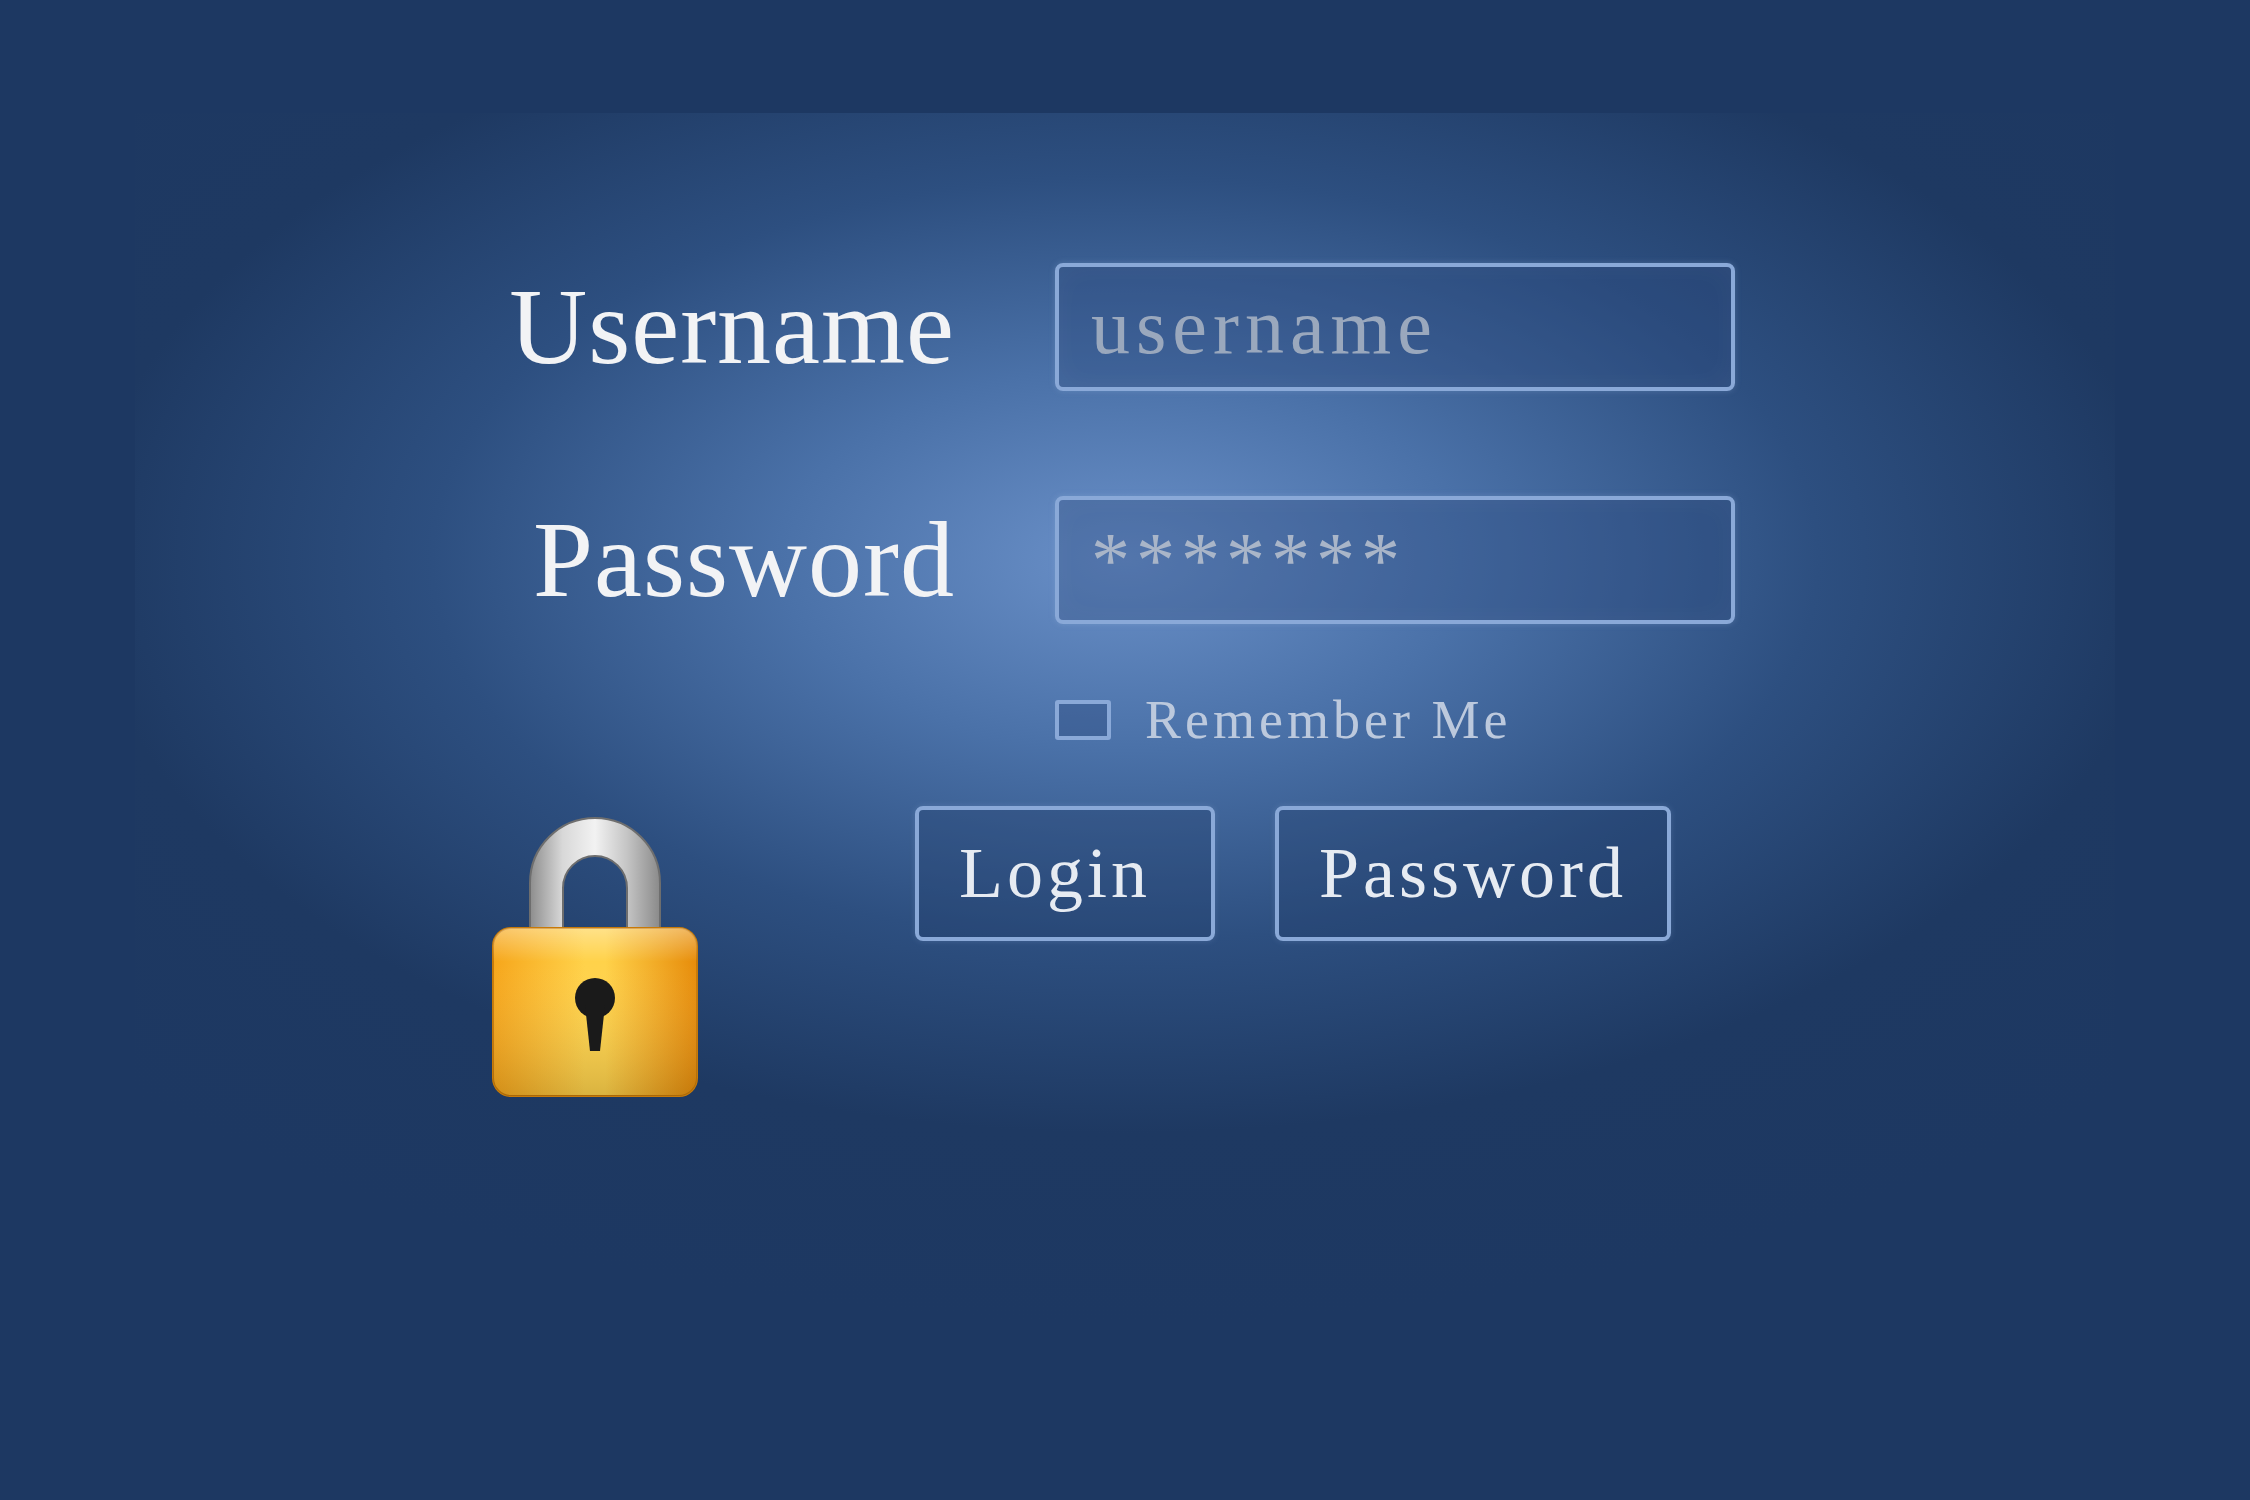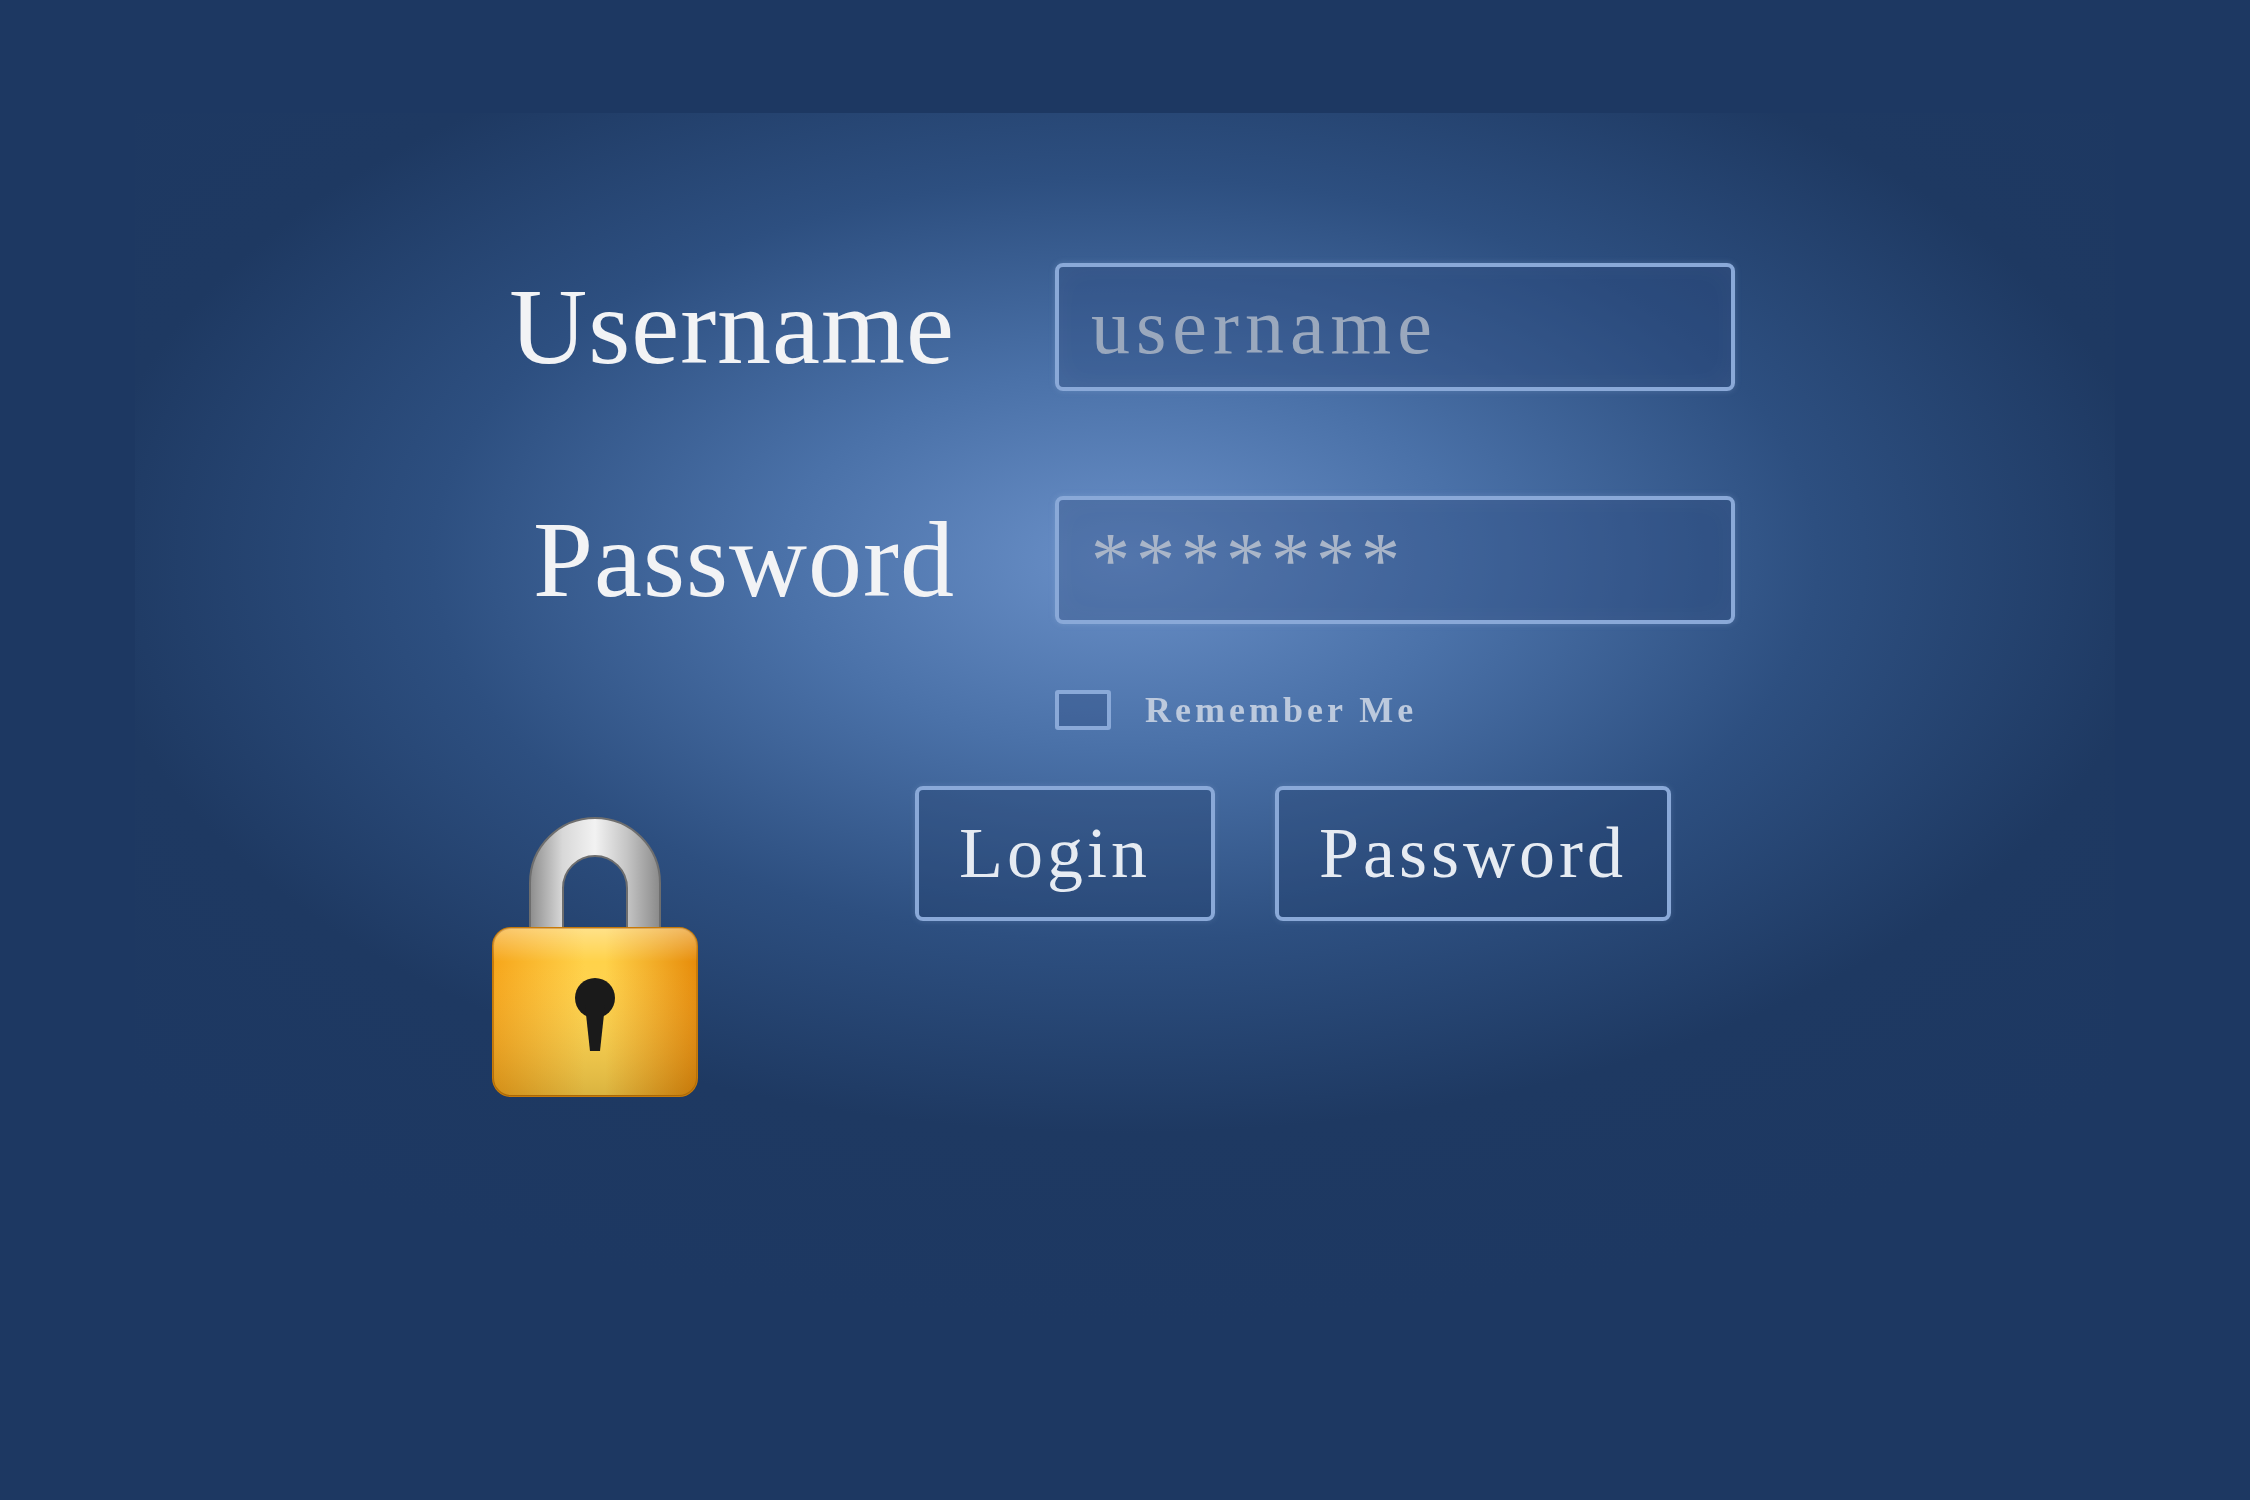--- a/index.html
+++ b/index.html
@@ -68,23 +68,22 @@
   .checkbox {
     width: 56px;
     height: 40px;
     border: 4px solid #8aa9d8;
     background: rgba(40,70,120,0.35);
     border-radius: 3px;
     cursor: pointer;
   }
   .remember-label {
     color: #bcc9dd;
-    font-size: 36px;
+    font-size: 54px;
     letter-spacing: 4px;
-    font-weight: bold;
   }
   .button-row {
     display: flex;
     margin-left: 780px;
     gap: 60px;
   }
   .btn {
     height: 135px;
     background: rgba(30, 55, 100, 0.3);
     border: 4px solid #8aa9d8;

